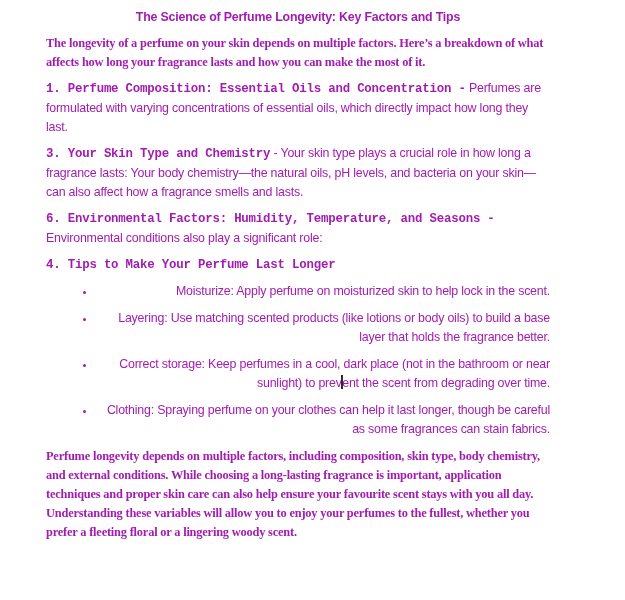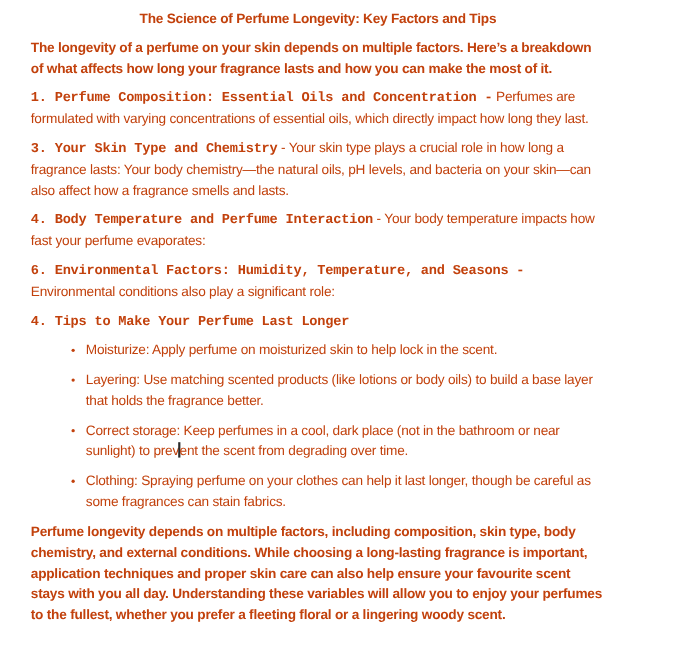--- a/index.html
+++ b/index.html
@@ -7,41 +7,42 @@
     padding: 0;
     width: 625px;
     height: 600px;
     overflow: hidden;
     background: #ffffff;
   }
   .doc {
     box-sizing: border-box;
     width: 592px;
     height: 600px;
-    padding: 8px 42px 0 28px;
+    padding: 8px 42px 0 46px;
     font-family: "Liberation Sans", sans-serif;
     font-size: 12.4px;
     line-height: 19px;
     letter-spacing: -0.2px;
-    color: #c2410c;
+    color: #a21caf;
     cursor: text;
   }
   .doc p { margin: 0 0 7px 0; }
   .title {
     text-align: center;
     font-weight: 700;
     margin-bottom: 10px;
   }
-  .bold { font-weight: 700; }
+  .bold { font-weight: 700; font-family: Liberation Serif, serif; }
   .run-bold { font-weight: 700; font-family: Liberation Mono, monospace; }
   .run-regular { font-weight: 400; }
   ul.tips {
     margin: 0 0 7px 0;
     padding-left: 50px;
     list-style: disc outside;
+    text-align: right;
   }
   ul.tips li {
     margin: 0 0 8px 0;
     padding-left: 0;
   }
   ul.tips li::marker { font-size: 11px; }
   .caret {
     display: inline-block;
     width: 1.5px;
     height: 14px;
@@ -57,21 +58,20 @@
 
   <p class="title">The Science of Perfume Longevity: Key Factors and Tips</p>
 
   <p class="bold">The longevity of a perfume on your skin depends on multiple factors. Here’s a breakdown of what affects how long your fragrance lasts and how you can make the most of it.</p>
 
   <p><span class="run-bold">1. Perfume Composition: Essential Oils and Concentration -</span><span class="run-regular"> Perfumes are formulated with varying concentrations of essential oils, which directly impact how long they last.</span></p>
 
 
   <p><span class="run-bold">3. Your Skin Type and Chemistry</span><span class="run-regular"> - Your skin type plays a crucial role in how long a fragrance lasts: Your body chemistry—the natural oils, pH levels, and bacteria on your skin—can also affect how a fragrance smells and lasts.</span></p>
 
-  <p><span class="run-bold">4. Body Temperature and Perfume Interaction</span><span class="run-regular"> - Your body temperature impacts how fast your perfume evaporates:</span></p>
 
 
   <p><span class="run-bold">6. Environmental Factors: Humidity, Temperature, and Seasons -</span><span class="run-regular"> Environmental conditions also play a significant role:</span></p>
 
   <p><span class="run-bold">4. Tips to Make Your Perfume Last Longer</span></p>
 
   <ul class="tips">
     <li><span>Moisturize: Apply perfume on moisturized skin to help lock in the scent.</span></li>
     <li><span>Layering: Use matching scented products (like lotions or body oils) to build a base layer that holds the fragrance better.</span></li>
     <li><span>Correct storage: Keep perfumes in a cool, dark place (not in the bathroom or near sunlight) to prev</span><span class="caret"></span><span>ent the scent from degrading over time.</span></li>

